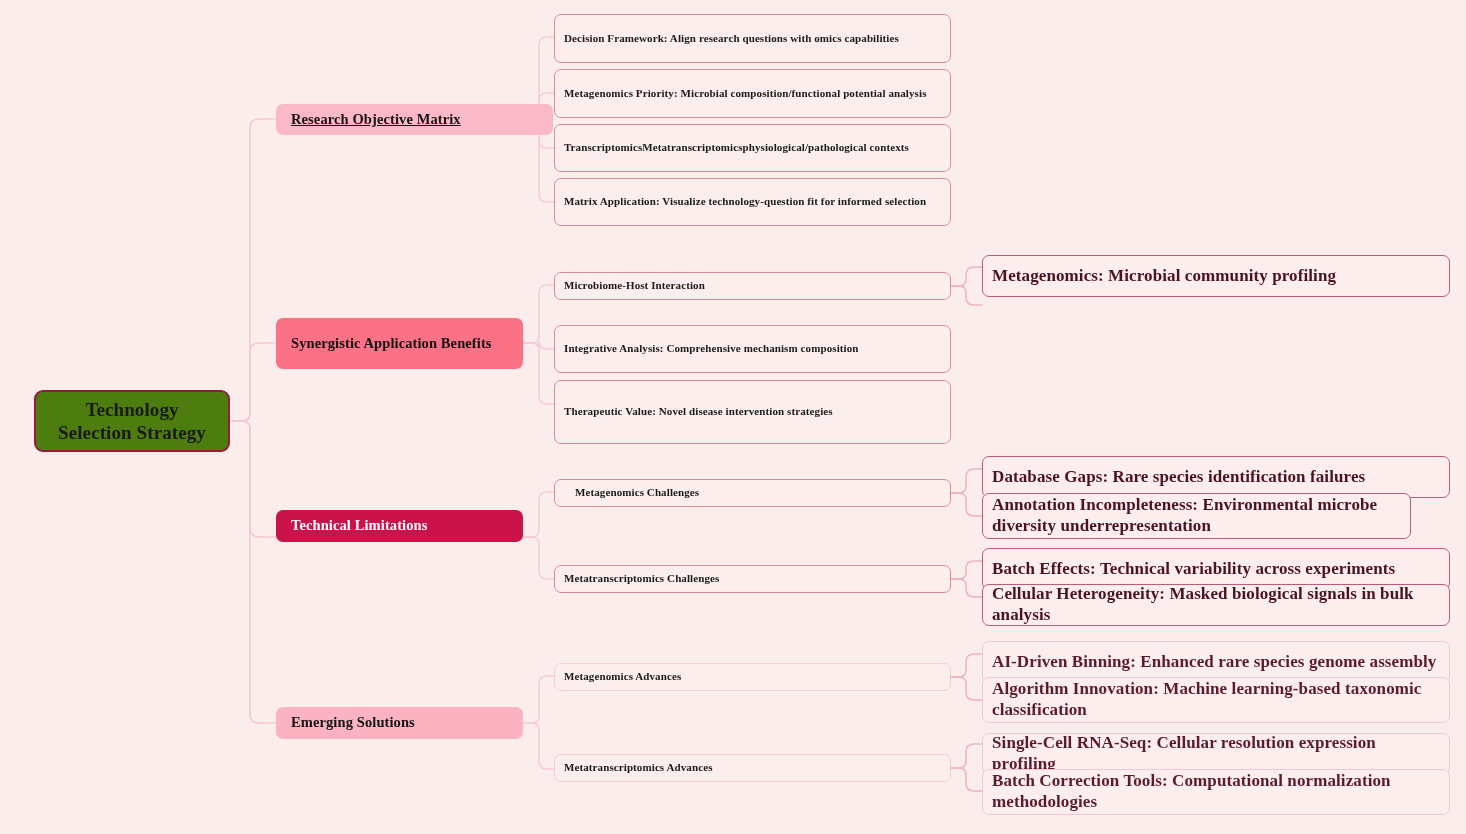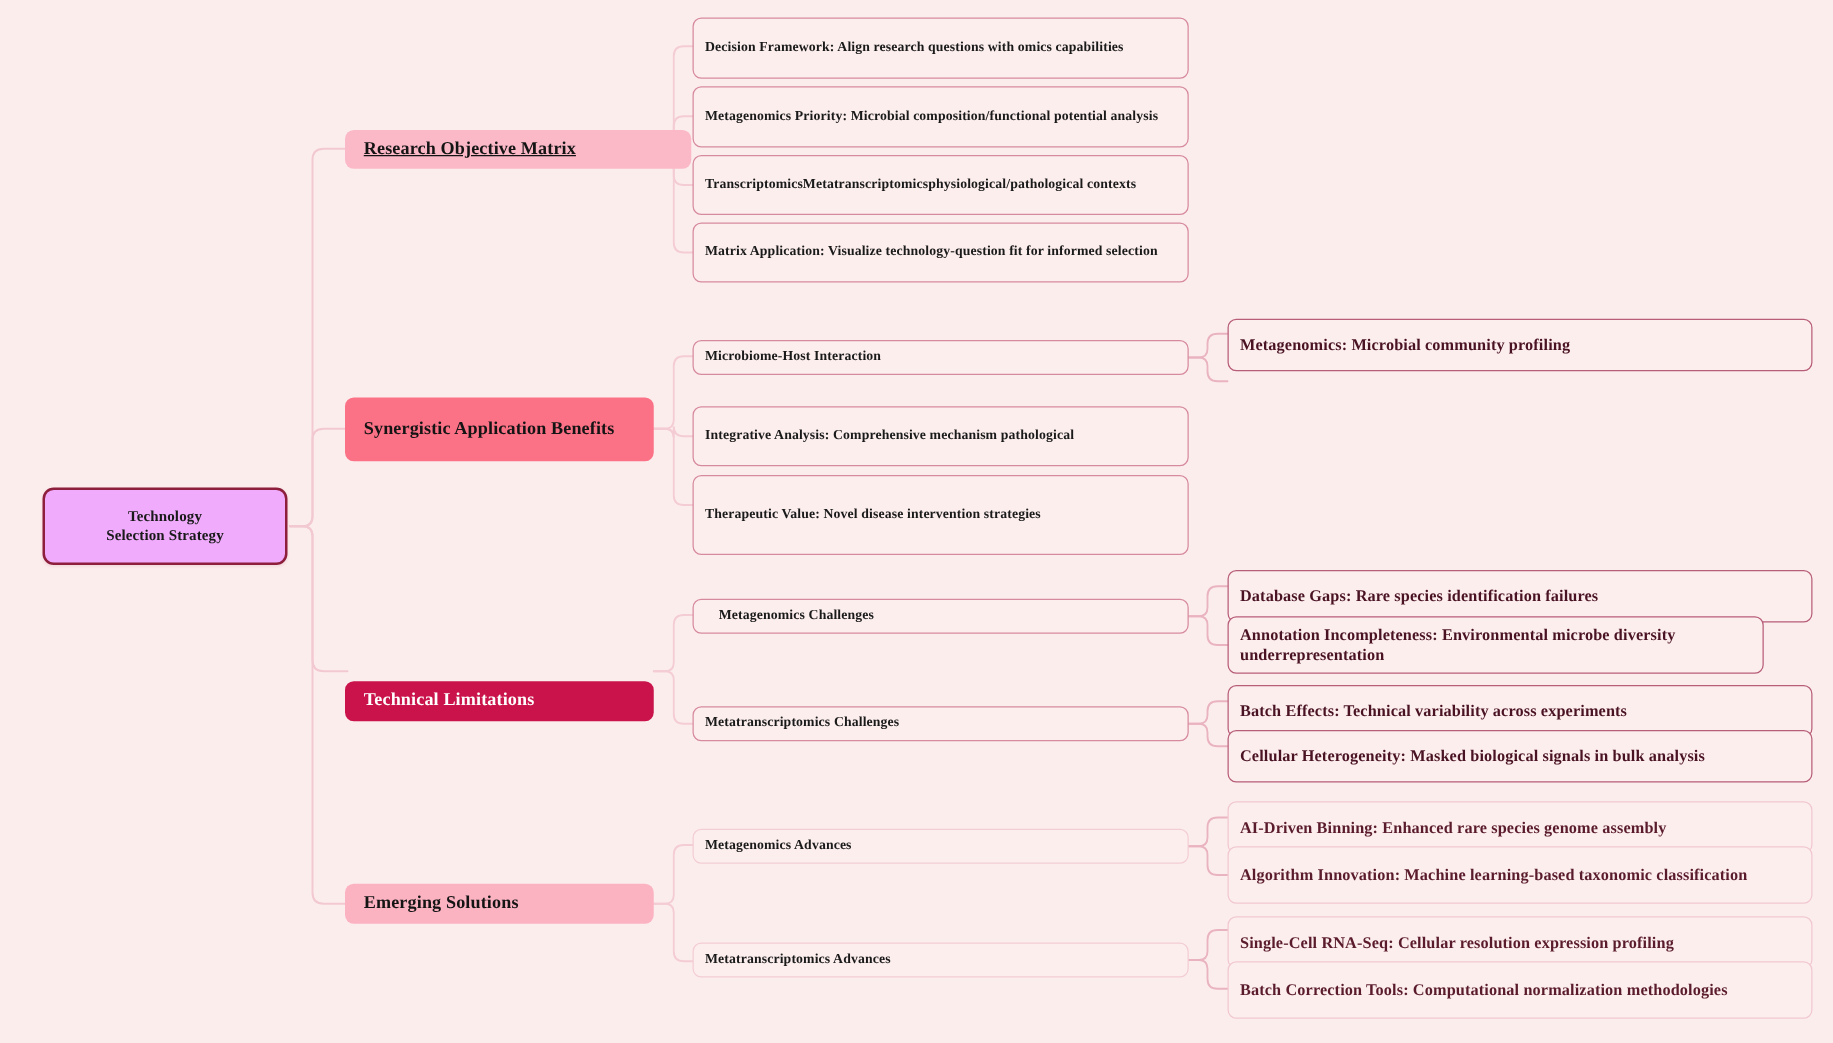--- a/index.html
+++ b/index.html
@@ -27,25 +27,25 @@
     display: flex;
     align-items: center;
     font-weight: bold;
     line-height: 1.22;
     letter-spacing: 0.1px;
   }
   .node .label { display: block; width: 100%; }
 
   
   .root {
-    background: #f0abfc;
+    background: #4d7c0f;
     border: 2px solid #8d1f3d;
     border-radius: 9px;
     color: #1a1a1a;
-    font-size: 12px;
+    font-size: 19px;
     text-align: center;
     justify-content: center;
     padding: 6px 10px;
     box-shadow: 0 1px 2px rgba(140,30,60,0.08);
   }
   .root .label { text-align: center; }
 
   
   .l1 {
     border-radius: 7px;
@@ -68,21 +68,21 @@
     padding: 6px 9px;
   }
   
   .l2-soft { border-color: #f2cdd4; }
 
   
   .l3 {
     background: #fdeeee;
     border: 1.3px solid #b75e79;
     border-radius: 7px;
-    font-size: 13px;
+    font-size: 17px;
     color: #4a1324;
     padding: 20px 9px;
   }
   .l3-soft { border-color: #f0c7d0; color: #5a1c2c; }
 </style>
 </head>
 <body>
 
 <div id="canvas">
 
@@ -157,27 +157,27 @@
   </div>
 
   <div class="node l2" style="left:554px; top:272px; width:397px; height:28px;">
     <span class="label">Microbiome-Host Interaction</span>
   </div>
   <div class="node l3" style="left:982px; top:255px; width:468px; height:26px;">
     <span class="label">Metagenomics: Microbial community profiling</span>
   </div>
 
   <div class="node l2" style="left:554px; top:325px; width:397px; height:48px;">
-    <span class="label">Integrative Analysis: Comprehensive mechanism pathological</span>
+    <span class="label">Integrative Analysis: Comprehensive mechanism composition</span>
   </div>
   <div class="node l2" style="left:554px; top:380px; width:397px; height:64px;">
     <span class="label">Therapeutic Value: Novel disease intervention strategies</span>
   </div>
 
-  <div class="node l1 l1-c" style="left:276px; top:545px; width:247px; height:32px;">
+  <div class="node l1 l1-c" style="left:276px; top:510px; width:247px; height:32px;">
     <span class="label">Technical Limitations</span>
   </div>
 
   <div class="node l2" style="left:554px; top:479px; width:397px; height:28px;padding-left:20px;">
     <span class="label">Metagenomics Challenges</span>
   </div>
   <div class="node l3" style="left:982px; top:456px; width:468px; height:27px;">
     <span class="label">Database Gaps: Rare species identification failures</span>
   </div>
   <div class="node l3" style="left:982px; top:493px; width:429px; height:46px;">

